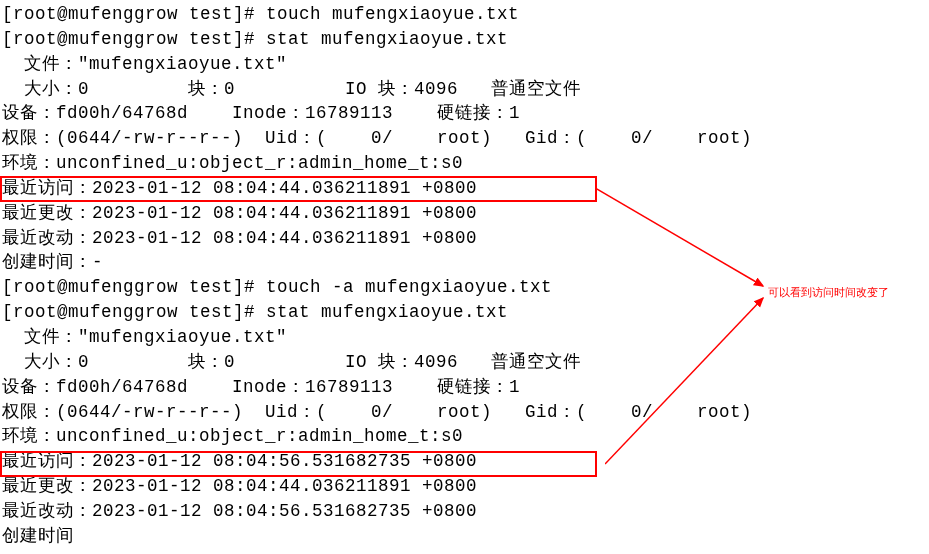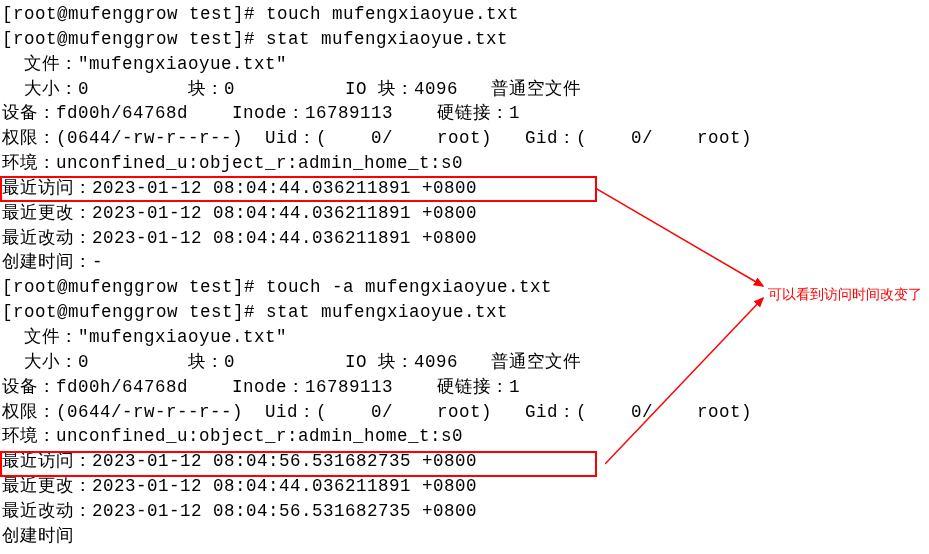--- a/index.html
+++ b/index.html
@@ -19,21 +19,21 @@
     }
     .highlight-box {
       position: absolute;
       border: 2px solid #ff0000;
       background: transparent;
       pointer-events: none;
     }
     .annotation {
       position: absolute;
       color: #ff0000;
-      font-size: 14px;
+      font-size: 11px;
       font-family: "Microsoft YaHei", sans-serif;
       letter-spacing: 0;
     }
     .arrow {
       position: absolute;
       pointer-events: none;
     }
   </style>
 </head>
 <body>

